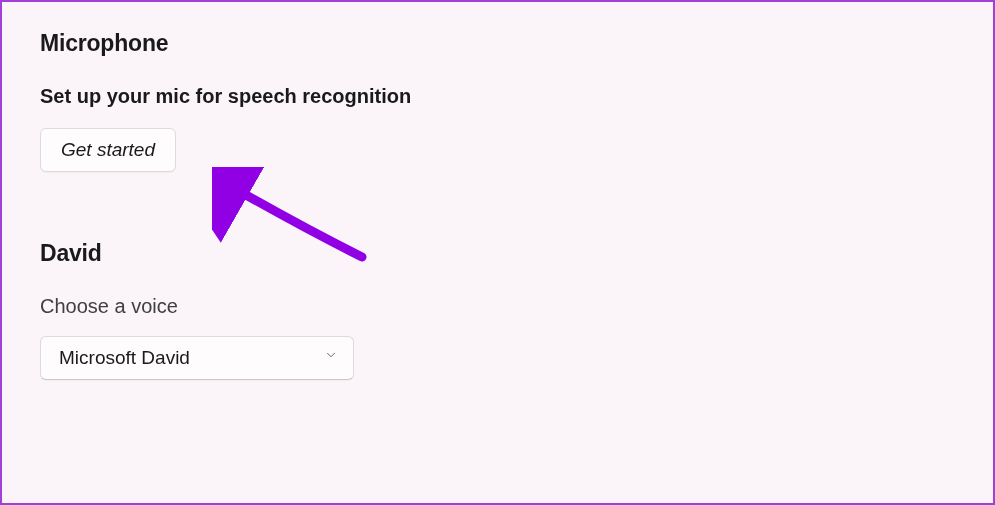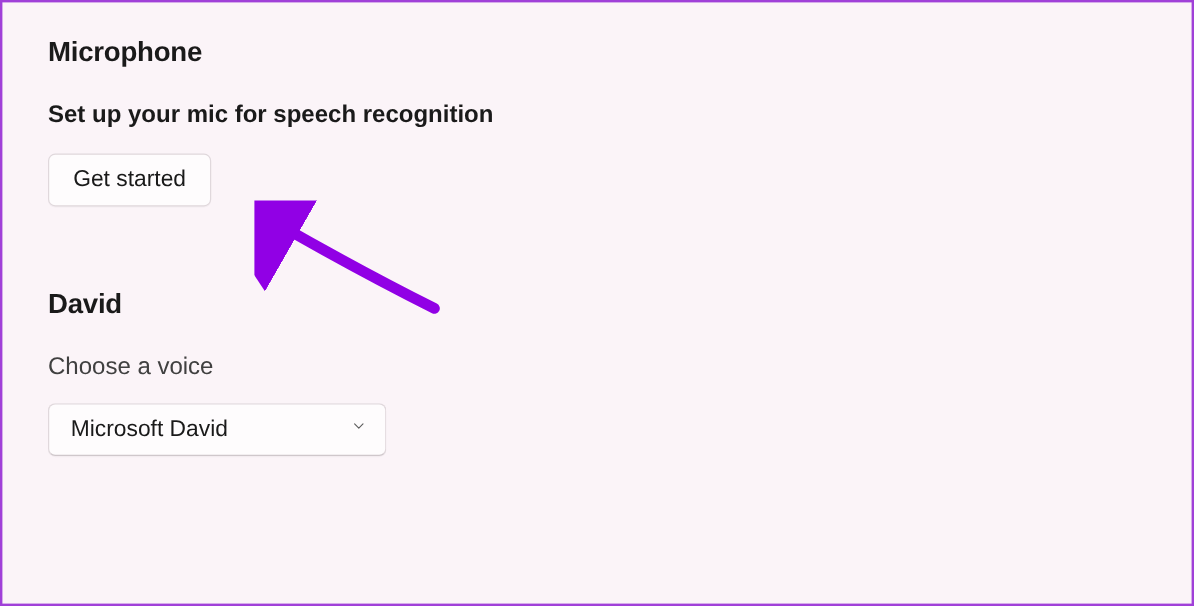--- a/index.html
+++ b/index.html
@@ -40,37 +40,38 @@
       justify-content: center;
       background: #fefcfd;
       border: 1px solid #e0d8dc;
       border-radius: 6px;
       padding: 10px 20px;
       font-size: 19px;
       color: #1a1a1a;
       font-family: inherit;
       cursor: pointer;
       box-shadow: 0 1px 0 rgba(0,0,0,0.03);
+      font-style: italic;
     }
     .voice-label {
       font-size: 20px;
       color: #404040;
       font-weight: 400;
       margin-bottom: 18px;
     }
     .dropdown {
       display: inline-flex;
       align-items: flex-start;
       justify-content: space-between;
       background: #fefcfd;
       border: 1px solid #e0d8dc;
       border-bottom: 1.5px solid #cfc7cb;
       border-radius: 6px;
       padding: 10px 14px 10px 18px;
-      width: 282px;
+      width: 314px;
       font-size: 19px;
       color: #1a1a1a;
       cursor: pointer;
       box-shadow: 0 1px 0 rgba(0,0,0,0.03);
     }
     .dropdown .chevron {
       width: 16px;
       height: 16px;
       display: inline-flex;
       align-items: center;

